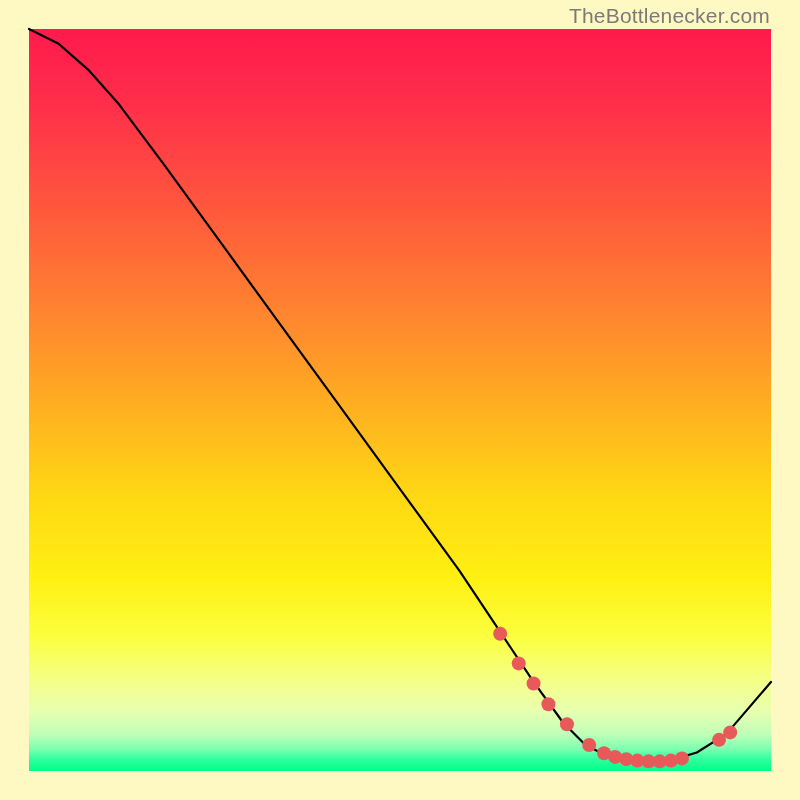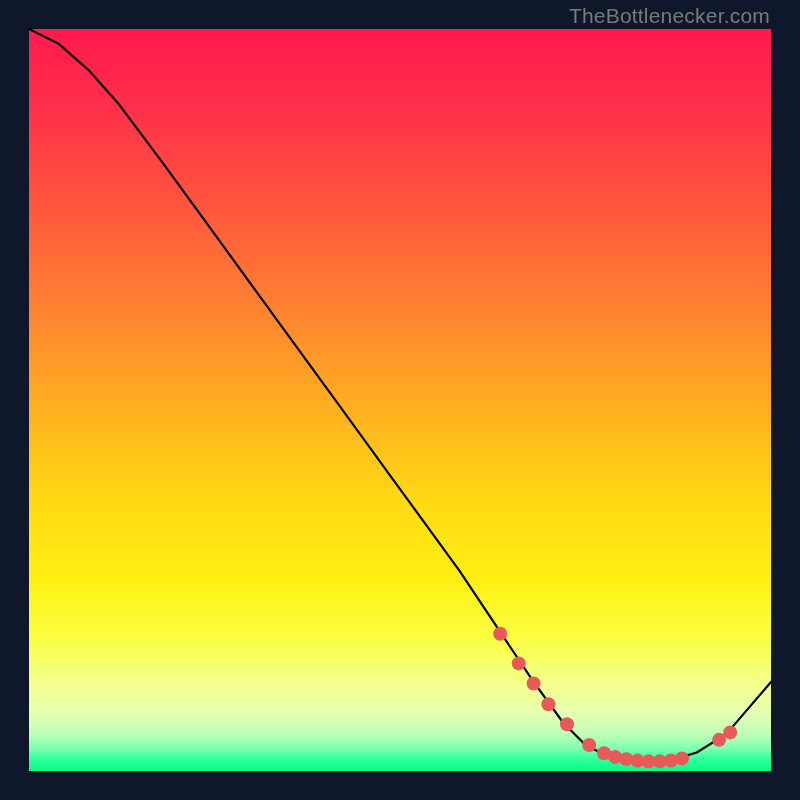--- a/index.html
+++ b/index.html
@@ -8,21 +8,21 @@
     width: 800px;
     height: 800px;
     background: #000;
     overflow: hidden;
     font-family: Arial, Helvetica, sans-serif;
   }
   .frame {
     position: relative;
     width: 800px;
     height: 800px;
-    background: #0f172a;
+    background: #fef9c3;
   }
   .plot {
     position: absolute;
     left: 29px;
     top: 29px;
     width: 742px;
     height: 742px;
     
     background: linear-gradient(to bottom,
       #ff1a4d 0%,

